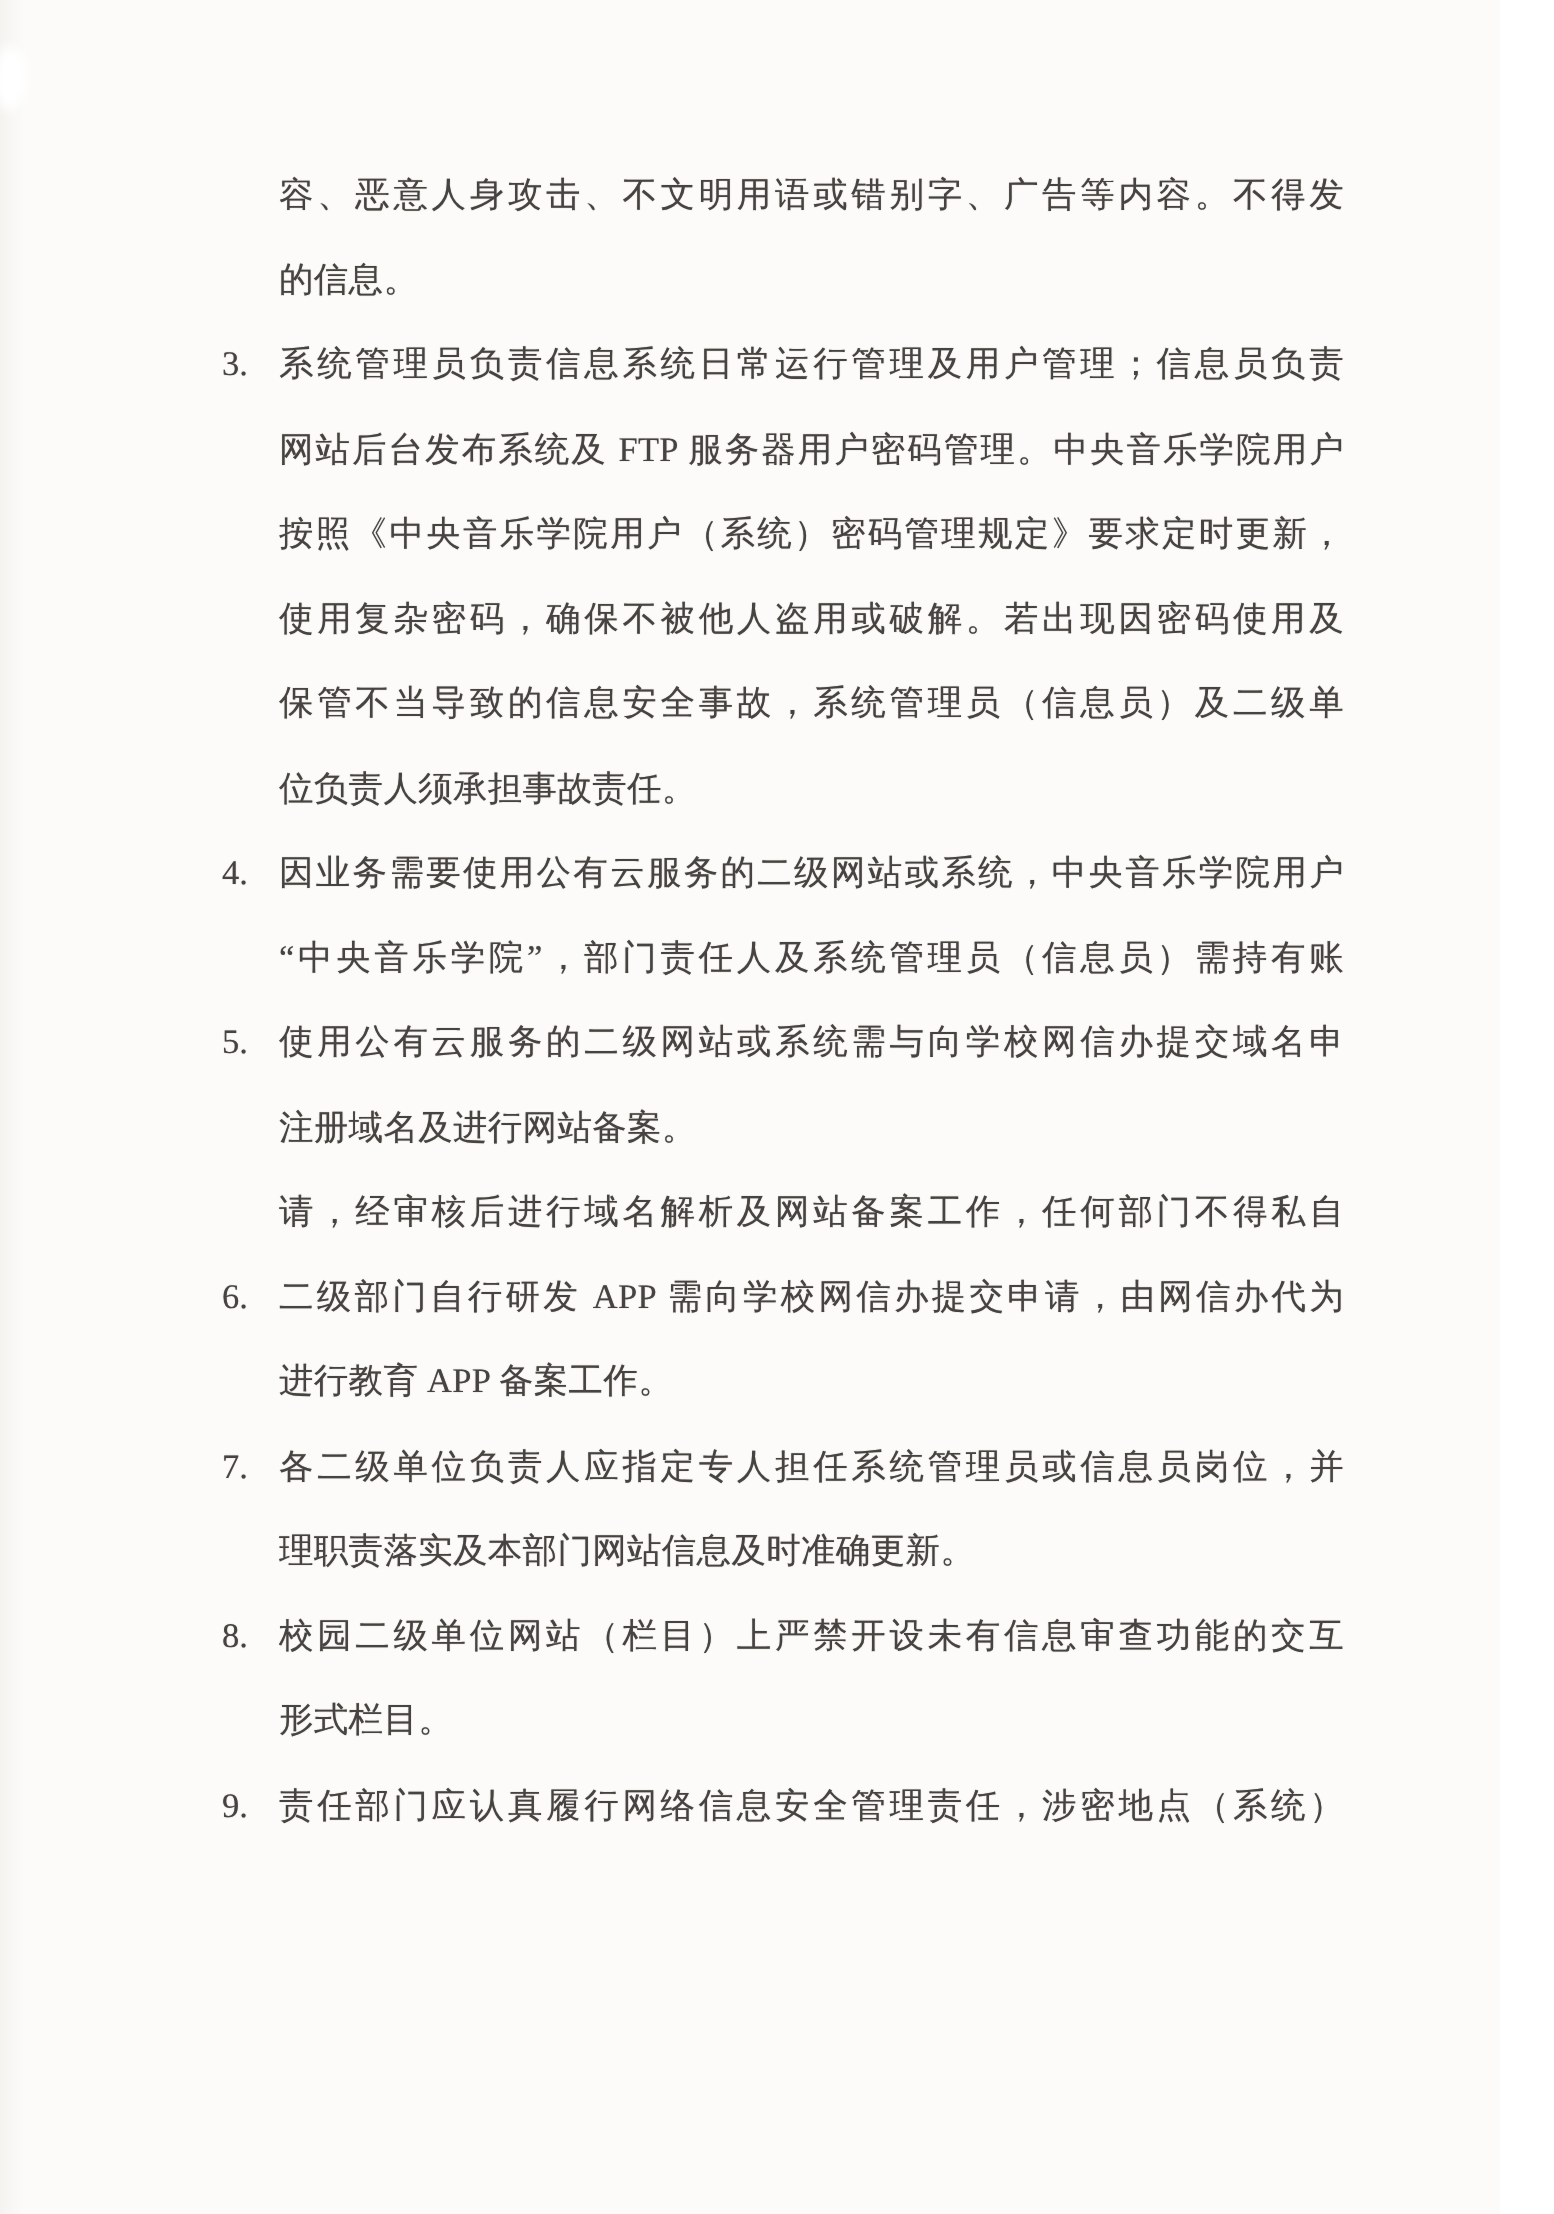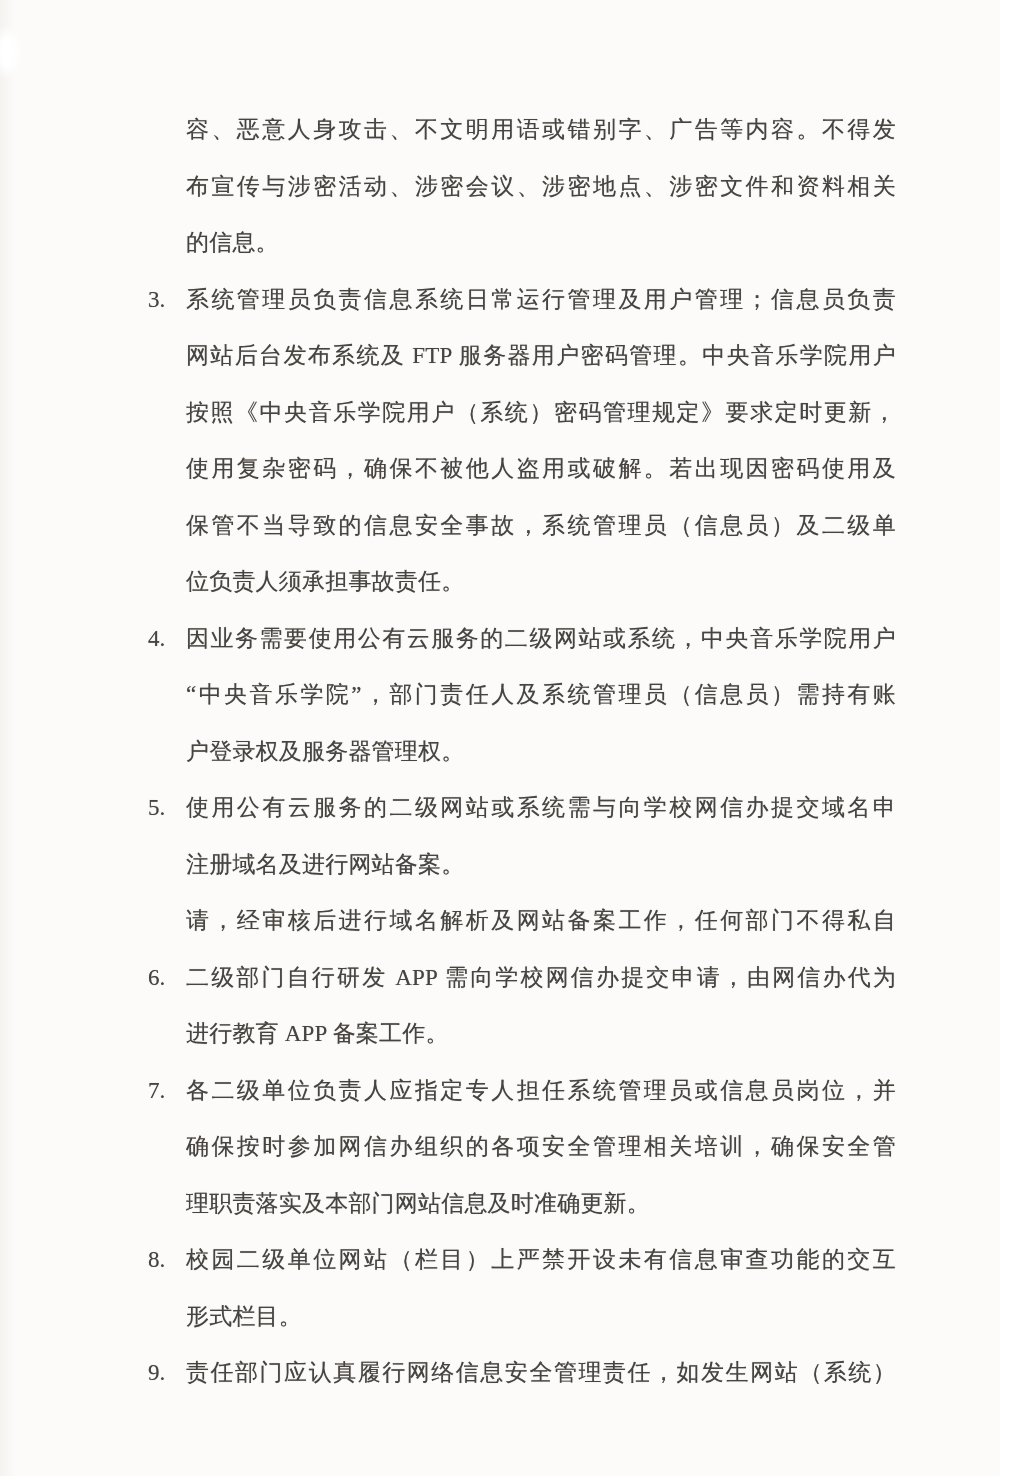--- a/index.html
+++ b/index.html
@@ -76,42 +76,40 @@
 <body>
 
 <div class="page">
   <div class="scan-edge"></div>
   <div class="scan-spot"></div>
 
   <div class="doc">
 
     <div class="para-continuation">
       <div class="line">容、恶意人身攻击、不文明用语或错别字、广告等内容。不得发</div>
-      <div class="line">布宣传与涉密活动、涉密会议、涉密地点、涉密文件和资料相关</div>
       <div class="line last">的信息。</div>
     </div>
 
     <div class="item">
       <div class="num">3.</div>
       <div class="lines">
         <div class="line">系统管理员负责信息系统日常运行管理及用户管理；信息员负责</div>
         <div class="line">网站后台发布系统及 FTP 服务器用户密码管理。中央音乐学院用户</div>
         <div class="line">按照《中央音乐学院用户（系统）密码管理规定》要求定时更新，</div>
         <div class="line">使用复杂密码，确保不被他人盗用或破解。若出现因密码使用及</div>
         <div class="line">保管不当导致的信息安全事故，系统管理员（信息员）及二级单</div>
         <div class="line last">位负责人须承担事故责任。</div>
       </div>
     </div>
 
     <div class="item">
       <div class="num">4.</div>
       <div class="lines">
         <div class="line">因业务需要使用公有云服务的二级网站或系统，中央音乐学院用户</div>
         <div class="line">“中央音乐学院”，部门责任人及系统管理员（信息员）需持有账</div>
-        <div class="line last">户登录权及服务器管理权。</div>
       </div>
     </div>
 
     <div class="item">
       <div class="num">5.</div>
       <div class="lines">
         <div class="line">使用公有云服务的二级网站或系统需与向学校网信办提交域名申</div>
         <div class="line last">注册域名及进行网站备案。</div>
         <div class="line">请，经审核后进行域名解析及网站备案工作，任何部门不得私自</div>
       </div>
@@ -122,34 +120,33 @@
       <div class="lines">
         <div class="line">二级部门自行研发 APP 需向学校网信办提交申请，由网信办代为</div>
         <div class="line last">进行教育 APP 备案工作。</div>
       </div>
     </div>
 
     <div class="item">
       <div class="num">7.</div>
       <div class="lines">
         <div class="line">各二级单位负责人应指定专人担任系统管理员或信息员岗位，并</div>
-        <div class="line">确保按时参加网信办组织的各项安全管理相关培训，确保安全管</div>
         <div class="line last">理职责落实及本部门网站信息及时准确更新。</div>
       </div>
     </div>
 
     <div class="item">
       <div class="num">8.</div>
       <div class="lines">
         <div class="line">校园二级单位网站（栏目）上严禁开设未有信息审查功能的交互</div>
         <div class="line last">形式栏目。</div>
       </div>
     </div>
 
     <div class="item">
       <div class="num">9.</div>
       <div class="lines">
-        <div class="line">责任部门应认真履行网络信息安全管理责任，如发生网站（系统）</div>
+        <div class="line">责任部门应认真履行网络信息安全管理责任，涉密地点（系统）</div>
       </div>
     </div>
 
   </div>
 </div>
 
 </body></html>

